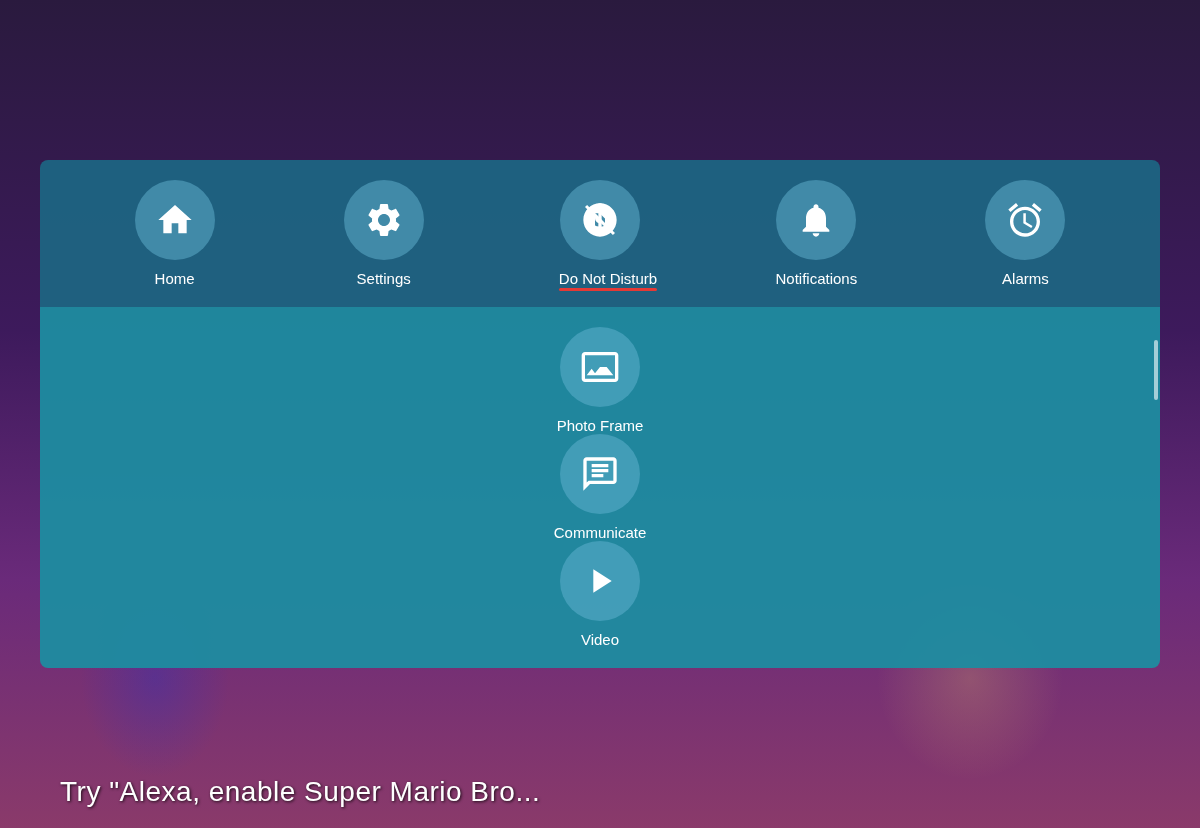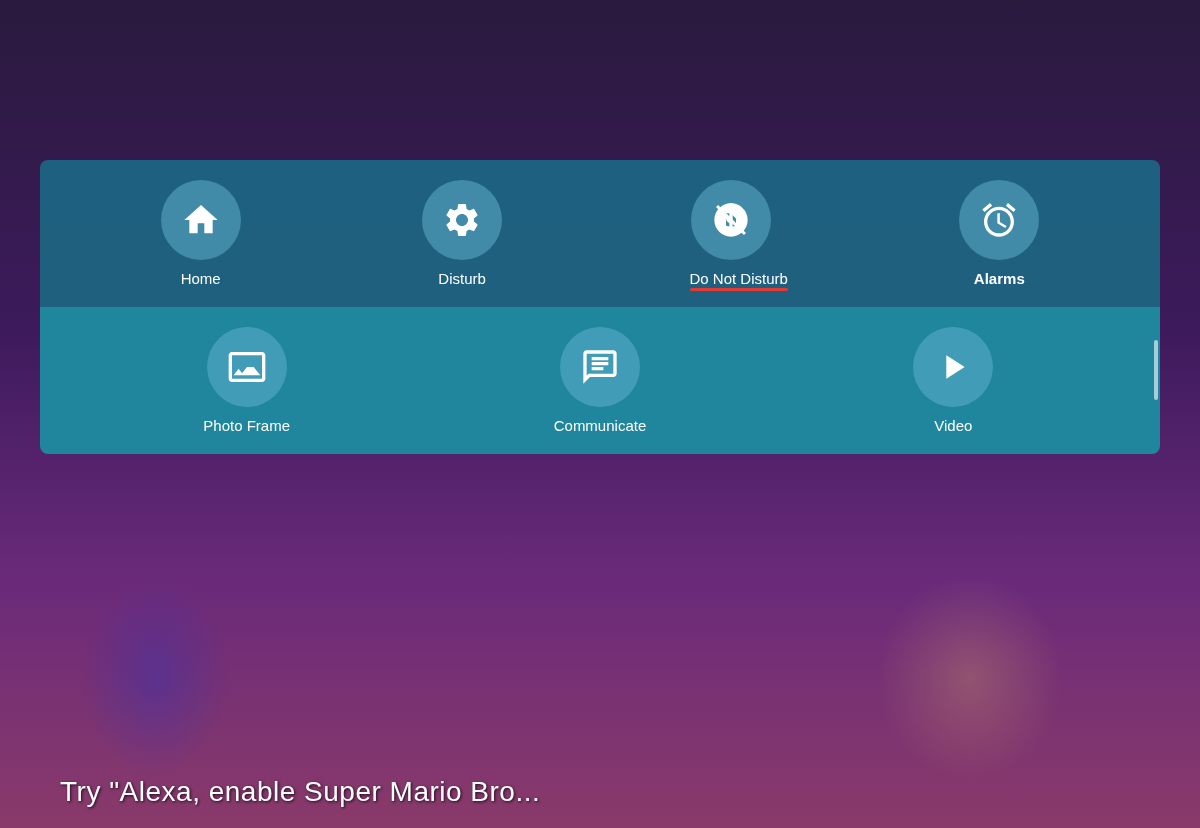--- a/index.html
+++ b/index.html
@@ -60,20 +60,21 @@
       padding: 20px 30px;
       justify-content: space-around;
     }
 
     .menu-row.top {
       background: rgba(30, 100, 130, 0.95);
     }
 
     .menu-row.bottom {
       background: rgba(30, 140, 160, 0.95);
+      flex-direction: column;
     }
 
     .menu-item {
       display: flex;
       flex-direction: column;
       align-items: center;
       gap: 10px;
       cursor: pointer;
       min-width: 100px;
     }
@@ -97,21 +98,21 @@
 
     .item-label {
       color: white;
       font-size: 15px;
       font-weight: 500;
       text-align: center;
       white-space: nowrap;
     }
 
     .item-label.bold {
-      font-weight: 700;
+      font-weight: 400;
     }
 
     
     .dnd-underline {
       position: relative;
       margin-left: 16px;
     }
     .dnd-underline::after {
       content: '';
       position: absolute;
@@ -176,37 +177,45 @@
         </div>
         <span class="item-label">Home</span>
       </div>
 
       <div class="menu-item">
         <div class="icon-circle">
           <svg viewBox="0 0 24 24">
             <path d="M19.14,12.94c0.04-0.3,0.06-0.61,0.06-0.94c0-0.32-0.02-0.64-0.07-0.94l2.03-1.58c0.18-0.14,0.23-0.41,0.12-0.61 l-1.92-3.32c-0.12-0.22-0.37-0.29-0.59-0.22l-2.39,0.96c-0.5-0.38-1.03-0.7-1.62-0.94L14.4,2.81c-0.04-0.24-0.24-0.41-0.48-0.41 h-3.84c-0.24,0-0.43,0.17-0.47,0.41L9.25,5.35C8.66,5.59,8.12,5.92,7.63,6.29L5.24,5.33c-0.22-0.08-0.47,0-0.59,0.22L2.74,8.87 C2.62,9.08,2.66,9.34,2.86,9.48l2.03,1.58C4.84,11.36,4.8,11.69,4.8,12s0.02,0.64,0.07,0.94l-2.03,1.58 c-0.18,0.14-0.23,0.41-0.12,0.61l1.92,3.32c0.12,0.22,0.37,0.29,0.59,0.22l2.39-0.96c0.5,0.38,1.03,0.7,1.62,0.94l0.36,2.54 c0.05,0.24,0.24,0.41,0.48,0.41h3.84c0.24,0,0.44-0.17,0.47-0.41l0.36-2.54c0.59-0.24,1.13-0.56,1.62-0.94l2.39,0.96 c0.22,0.08,0.47,0,0.59-0.22l1.92-3.32c0.12-0.22,0.07-0.47-0.12-0.61L19.14,12.94z M12,15.6c-1.98,0-3.6-1.62-3.6-3.6 s1.62-3.6,3.6-3.6s3.6,1.62,3.6,3.6S13.98,15.6,12,15.6z"></path>
           </svg>
         </div>
-        <span class="item-label">Disturb</span>
+        <span class="item-label">Settings</span>
       </div>
 
       <div class="menu-item">
         <div class="icon-circle">
           <svg viewBox="0 0 24 24">
             <path d="M12 2C6.48 2 2 6.48 2 12s4.48 10 10 10 10-4.48 10-10S17.52 2 12 2zm-1 14H9V8h2v8zm4 0h-2V8h2v8z"></path>
             <path d="M15 9.5c0-1.1-.9-2-2-2s-2 .9-2 2v5c0 1.1.9 2 2 2s2-.9 2-2v-5z" opacity="0"></path>
 
             <path d="M19 11h-1.7c0 .74-.16 1.43-.43 2.05l1.23 1.23c.56-.98.9-2.09.9-3.28zm-4.02.17c0-.06.02-.11.02-.17V5c0-1.66-1.34-3-3-3S9 3.34 9 5v.18l5.98 5.99zM4.27 3L3 4.27l6.01 6.01V11c0 1.66 1.33 3 2.99 3 .22 0 .44-.03.65-.08l1.66 1.66c-.71.33-1.5.52-2.31.52-2.76 0-5.3-2.1-5.3-5.1H5c0 3.41 2.72 6.23 6 6.72V21h2v-3.28c.91-.13 1.77-.45 2.54-.9L19.73 21 21 19.73 4.27 3z"></path>
           </svg>
         </div>
         <span class="item-label dnd-underline">Do Not Disturb</span>
       </div>
 
 
 
+      <div class="menu-item">
+        <div class="icon-circle">
+          <svg viewBox="0 0 24 24">
+            <path d="M12 22c1.1 0 2-.9 2-2h-4c0 1.1.9 2 2 2zm6-6v-5c0-3.07-1.64-5.64-4.5-6.32V4c0-.83-.67-1.5-1.5-1.5s-1.5.67-1.5 1.5v.68C7.63 5.36 6 7.92 6 11v5l-2 2v1h16v-1l-2-2z"></path>
+          </svg>
+        </div>
+        <span class="item-label">Notifications</span>
+      </div>
 
       <div class="menu-item">
         <div class="icon-circle">
           <svg viewBox="0 0 24 24">
             <path d="M22 5.72l-4.6-3.86-1.29 1.53 4.6 3.86L22 5.72zM7.88 3.39L6.6 1.86 2 5.71l1.29 1.53 4.59-3.85zM12.5 8H11v6l4.75 2.85.75-1.23-4-2.37V8zM12 4c-4.97 0-9 4.03-9 9s4.02 9 9 9c4.97 0 9-4.03 9-9s-4.03-9-9-9zm0 16c-3.87 0-7-3.13-7-7s3.13-7 7-7 7 3.13 7 7-3.13 7-7 7z"></path>
           </svg>
         </div>
         <span class="item-label bold">Alarms</span>
       </div>
 

